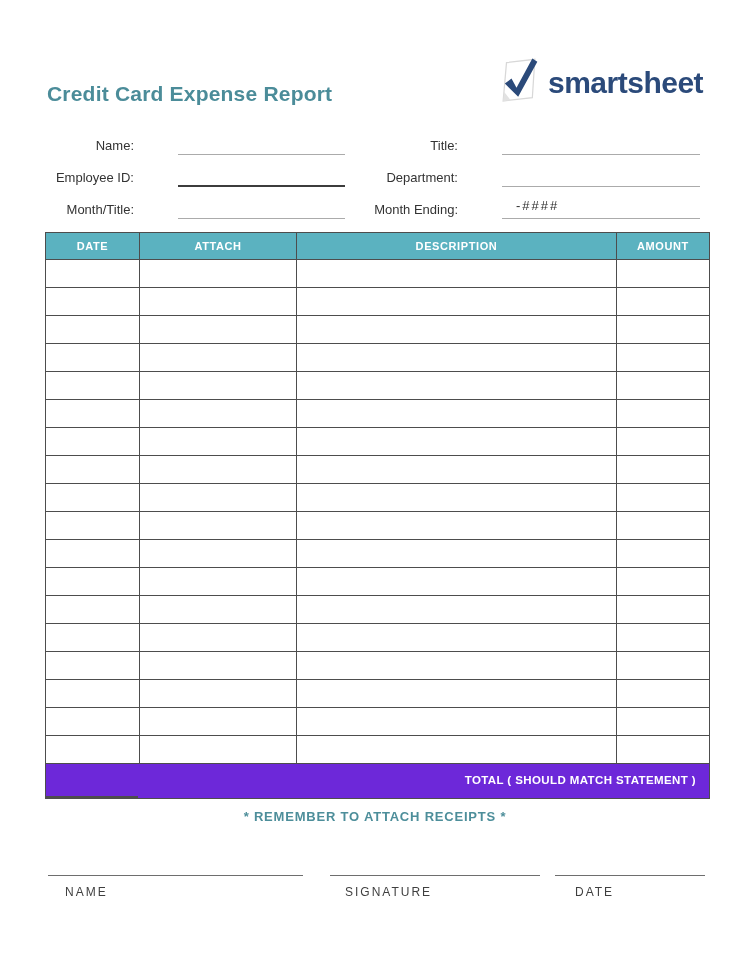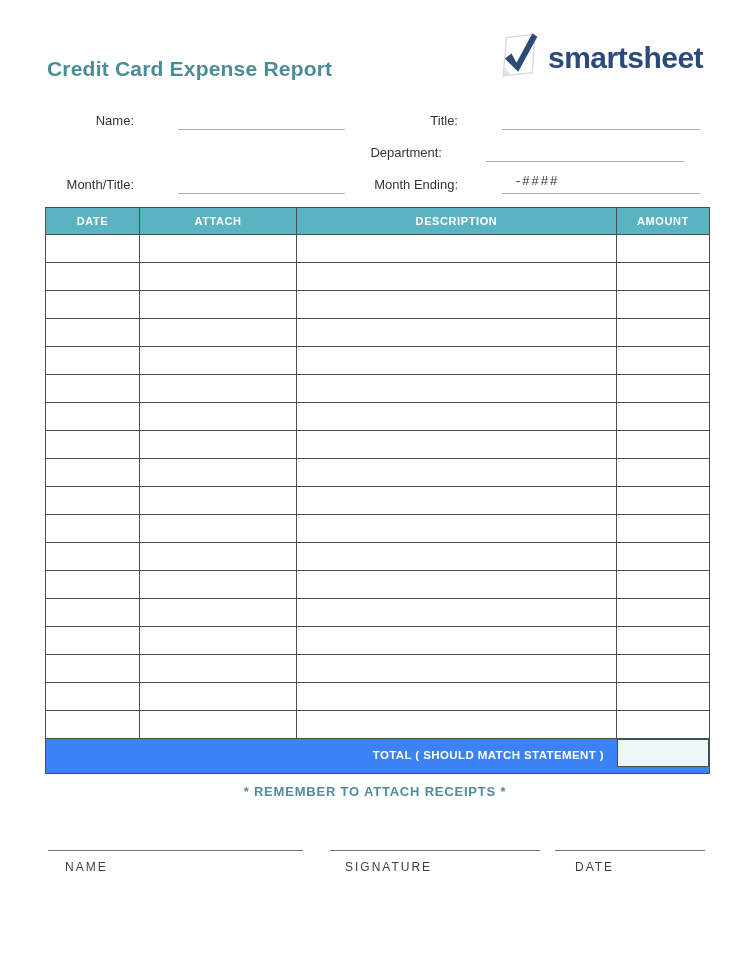--- a/index.html
+++ b/index.html
@@ -4,20 +4,21 @@
 <style>
   * { margin: 0; padding: 0; box-sizing: border-box; }
   html, body { background: #ffffff; }
   body { font-family: "Liberation Sans", sans-serif; }
   .page {
     position: relative;
     width: 750px;
     height: 872px;
     background: #ffffff;
     overflow: hidden;
+    margin-top: 25px;
   }
 
   
   .page-title {
     position: absolute;
     left: 47px; top: 57px;
     font-size: 21px;
     font-weight: bold;
     color: #4b8c99;
     letter-spacing: 0.2px;
@@ -67,21 +68,21 @@
     font-size: 13px;
     color: #2e2e2e;
     padding-left: 14px;
     position: relative;
     top: -5px;
     letter-spacing: 2px;
   }
   .f-name        { left: 45px;  top: 108px; width: 300px; }
   .f-title       { left: 368px; top: 108px; width: 332px; justify-content: flex-end; }
   .f-employee-id { left: 45px;  top: 140px; width: 300px; }
-  .f-department  { left: 352px; top: 140px; width: 332px; align-items: flex-end; }
+  .f-department  { left: 368px; top: 140px; width: 332px; align-items: flex-end; }
   .f-month-year  { left: 45px;  top: 172px; width: 300px; }
   .f-card-ending { left: 368px; top: 172px; width: 332px; }
   .f-name .field-label, .f-employee-id .field-label, .f-month-year .field-label { width: 97px; }
   .f-title .field-label, .f-department .field-label, .f-card-ending .field-label { width: 98px; }
 
   
   .expense-table {
     position: absolute;
     left: 45px; top: 207px;
     width: 665px;
@@ -107,21 +108,22 @@
   .t-row > div {
     height: 28px;
     background: #ffffff;
     border-right: 1px solid #4d4d4d;
     border-bottom: 1px solid #4d4d4d;
   }
   .t-row > div:last-child { border-right: none; }
   .t-total {
     display: flex;
     height: 34px;
-    background: #3b82f6;
+    background: #6d28d9;
+    flex-direction: column;
   }
   .t-total-label {
     flex: 1;
     color: #ffffff;
     font-size: 11.5px;
     font-weight: bold;
     letter-spacing: 0.4px;
     text-align: right;
     line-height: 32px;
     padding-right: 13px;
@@ -181,20 +183,24 @@
   </div>
 
   <div class="field f-name">
     <div class="field-label">Name:</div>
     <div class="field-line"></div>
   </div>
   <div class="field f-title">
     <div class="field-label">Title:</div>
     <div class="field-line"></div>
   </div>
+  <div class="field f-employee-id">
+    <div class="field-label">Employee ID:</div>
+    <div class="field-line dark"></div>
+  </div>
   <div class="field f-department">
     <div class="field-label">Department:</div>
     <div class="field-line"></div>
   </div>
   <div class="field f-month-year">
     <div class="field-label">Month/Title:</div>
     <div class="field-line"></div>
   </div>
   <div class="field f-card-ending">
     <div class="field-label">Month Ending:</div>

